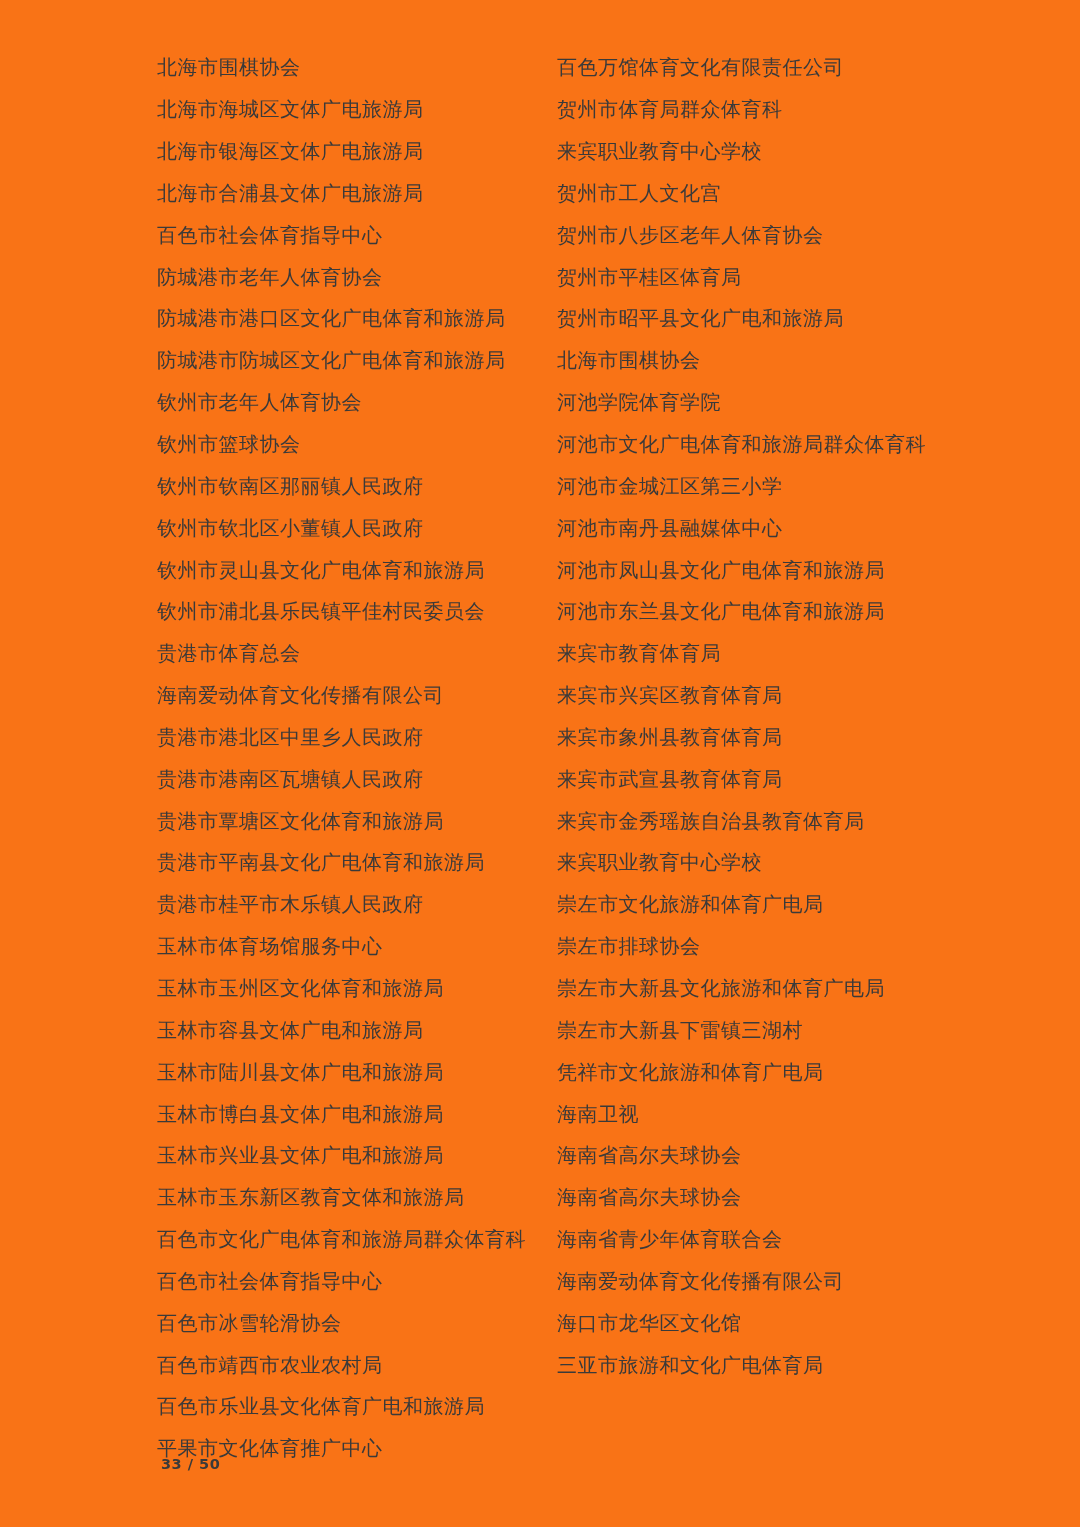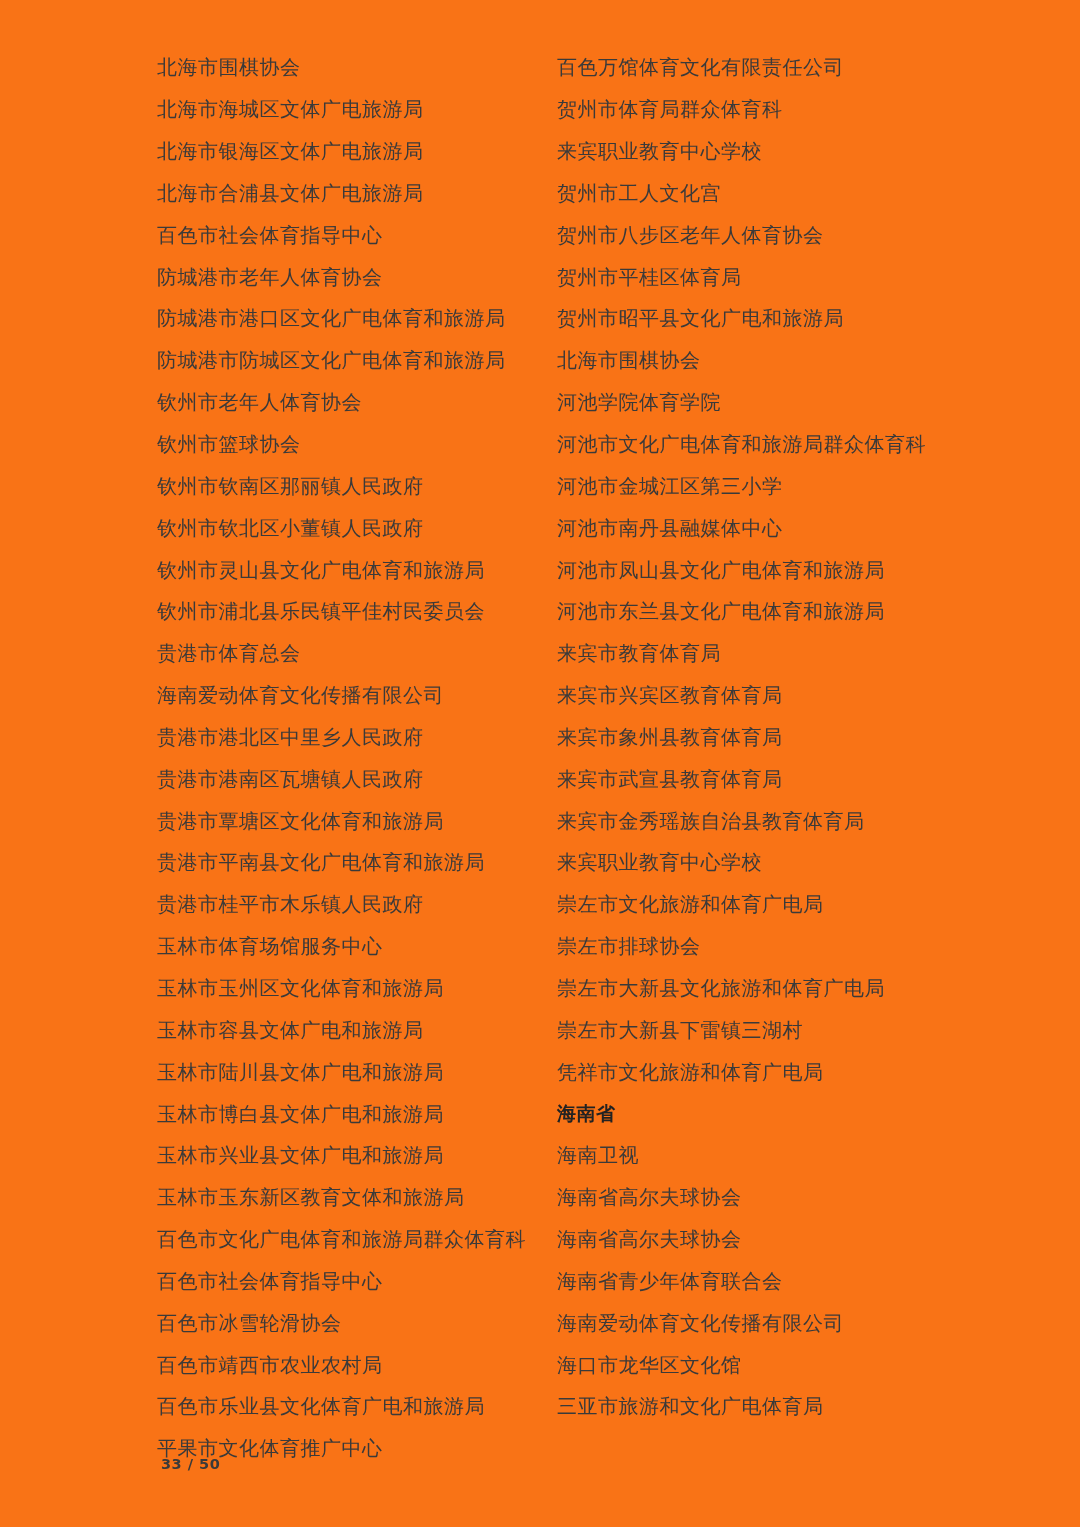--- a/index.html
+++ b/index.html
@@ -117,21 +117,20 @@
       <div class="line">来宾市兴宾区教育体育局</div>
       <div class="line">来宾市象州县教育体育局</div>
       <div class="line">来宾市武宣县教育体育局</div>
       <div class="line">来宾市金秀瑶族自治县教育体育局</div>
       <div class="line">来宾职业教育中心学校</div>
       <div class="line">崇左市文化旅游和体育广电局</div>
       <div class="line">崇左市排球协会</div>
       <div class="line">崇左市大新县文化旅游和体育广电局</div>
       <div class="line">崇左市大新县下雷镇三湖村</div>
       <div class="line">凭祥市文化旅游和体育广电局</div>
-      <div class="line section-header">海南省</div>
       <div class="line">海南卫视</div>
       <div class="line">海南省高尔夫球协会</div>
       <div class="line">海南省高尔夫球协会</div>
       <div class="line">海南省青少年体育联合会</div>
       <div class="line">海南爱动体育文化传播有限公司</div>
       <div class="line">海口市龙华区文化馆</div>
       <div class="line">三亚市旅游和文化广电体育局</div>
     </div>
   <div class="footer">33 / 50</div>
 </div>

